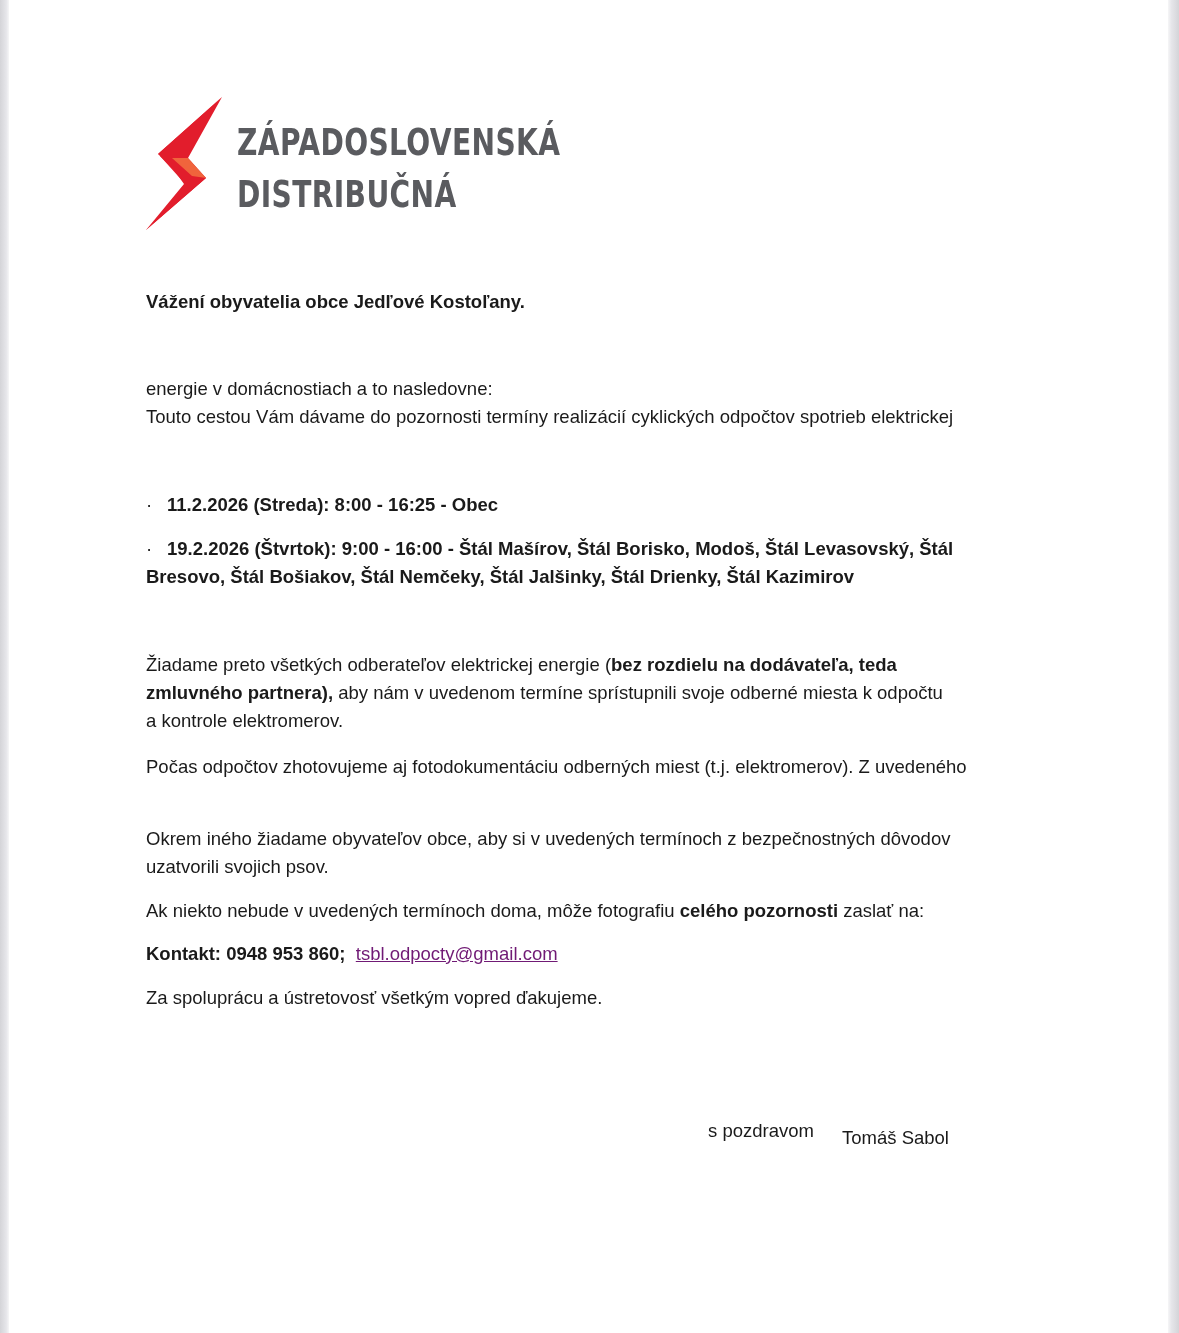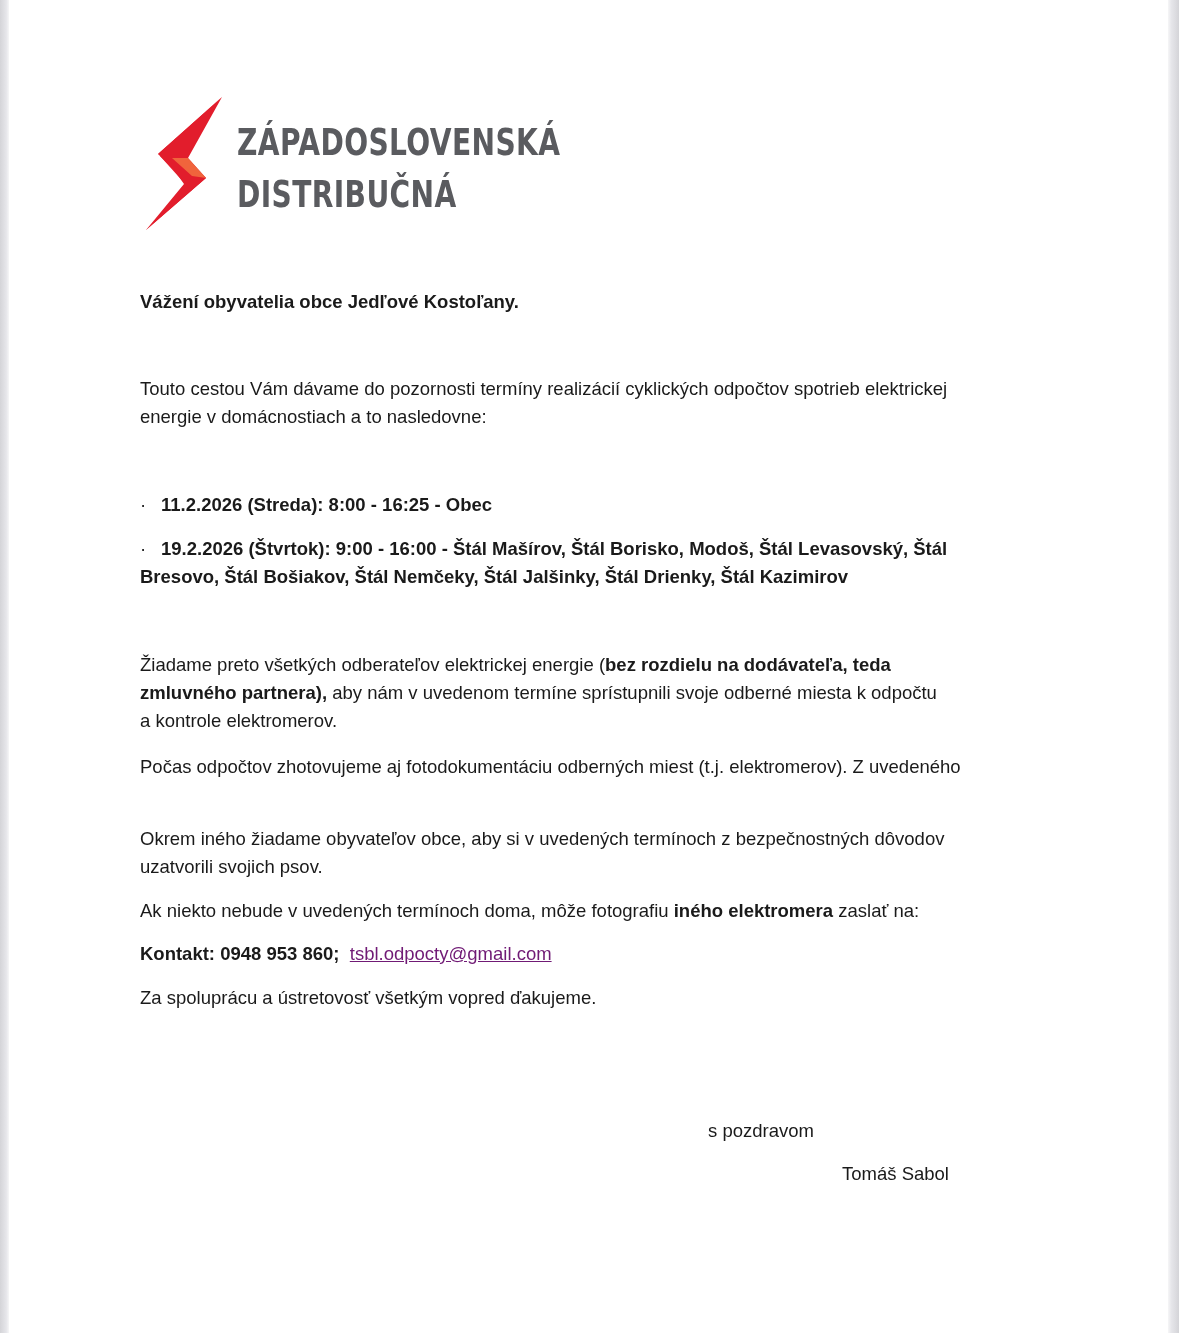--- a/index.html
+++ b/index.html
@@ -20,21 +20,21 @@
     .logo-text {
       position: absolute; left: 97px; top: 24px;
       font-family: "DejaVu Sans", sans-serif;
       font-weight: bold; color: #5a5b5f;
       font-size: 38px; line-height: 52px;
       letter-spacing: 0.5px;
       transform: scaleX(0.74); transform-origin: left top;
     }
     .logo-text div { white-space: nowrap; }
 
-    .text { position: absolute; left: 140px; font-size: 18.5px; line-height: 28px; white-space: nowrap; }
+    .text { position: absolute; left: 146px; font-size: 18.5px; line-height: 28px; white-space: nowrap; }
     .b { font-weight: bold; }
     .u { text-decoration: underline; }
     .link { color: #701a75; text-decoration: underline; }
     .bullet { display: inline-block; width: 21px; font-weight: normal; }
   </style>
 </head>
 <body>
 
 <div class="edge-left"></div>
 <div class="edge-right"></div>
@@ -47,22 +47,22 @@
   </svg>
   <div class="logo-text">
     <div>ZÁPADOSLOVENSKÁ</div>
     <div>DISTRIBUČNÁ</div>
   </div>
 </div>
 
 <div class="text b" style="top:288px;">Vážení obyvatelia obce Jedľové Kostoľany.</div>
 
 <div class="text" style="top:375px;">
+  <div>energie v domácnostiach a to nasledovne:</div>
   <div>Touto cestou Vám dávame do pozornosti termíny realizácií cyklických odpočtov spotrieb elektrickej</div>
-  <div>energie v domácnostiach a to nasledovne:</div>
 </div>
 
 <div class="text b" style="top:491px;">
   <span class="bullet">·</span><span>11.2.2026 (Streda): 8:00 - 16:25 - Obec</span>
 </div>
 
 <div class="text b" style="top:535px;">
   <div><span class="bullet">·</span><span>19.2.2026 (Štvrtok): 9:00 - 16:00 - Štál Mašírov, Štál Borisko, Modoš, Štál Levasovský, Štál</span></div>
   <div>Bresovo, Štál Bošiakov, Štál Nemčeky, Štál Jalšinky, Štál Drienky, Štál Kazimirov</div>
 </div>
@@ -76,23 +76,23 @@
 <div class="text" style="top:753px;">
   <div>Počas odpočtov zhotovujeme aj fotodokumentáciu odberných miest (t.j. elektromerov). Z uvedeného</div>
 </div>
 
 <div class="text" style="top:825px;">
   <div>Okrem iného žiadame obyvateľov obce, aby si v uvedených termínoch z bezpečnostných dôvodov</div>
   <div>uzatvorili svojich psov.</div>
 </div>
 
 <div class="text" style="top:897px;">
-  <span>Ak  niekto nebude v uvedených termínoch doma, môže fotografiu </span><span class="b">iného elektromera</span><span> zaslať na:</span>
+  <span>Ak  niekto nebude v uvedených termínoch doma, môže fotografiu </span><span class="b">celého pozornosti</span><span> zaslať na:</span>
 </div>
 
 <div class="text" style="top:940px;">
   <span class="b">Kontakt: 0948 953 860;</span>&nbsp;&nbsp;<a class="link">tsbl.odpocty@gmail.com</a>
 </div>
 
 <div class="text" style="top:984px;">Za spoluprácu a ústretovosť všetkým vopred ďakujeme.</div>
 
 <div class="text" style="top:1117px; left:708px;">s pozdravom</div>
-<div class="text" style="top:1160px; left:842px;">Tomáš Sabol</div>
+<div class="text" style="top:1124px; left:842px;">Tomáš Sabol</div>
 
 </body></html>

